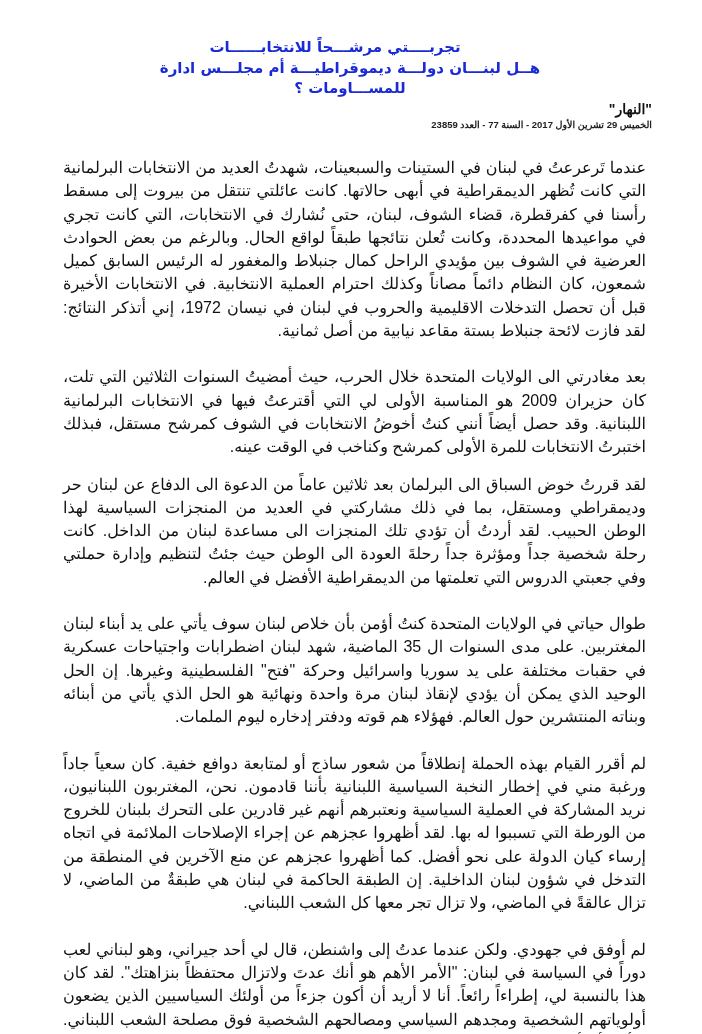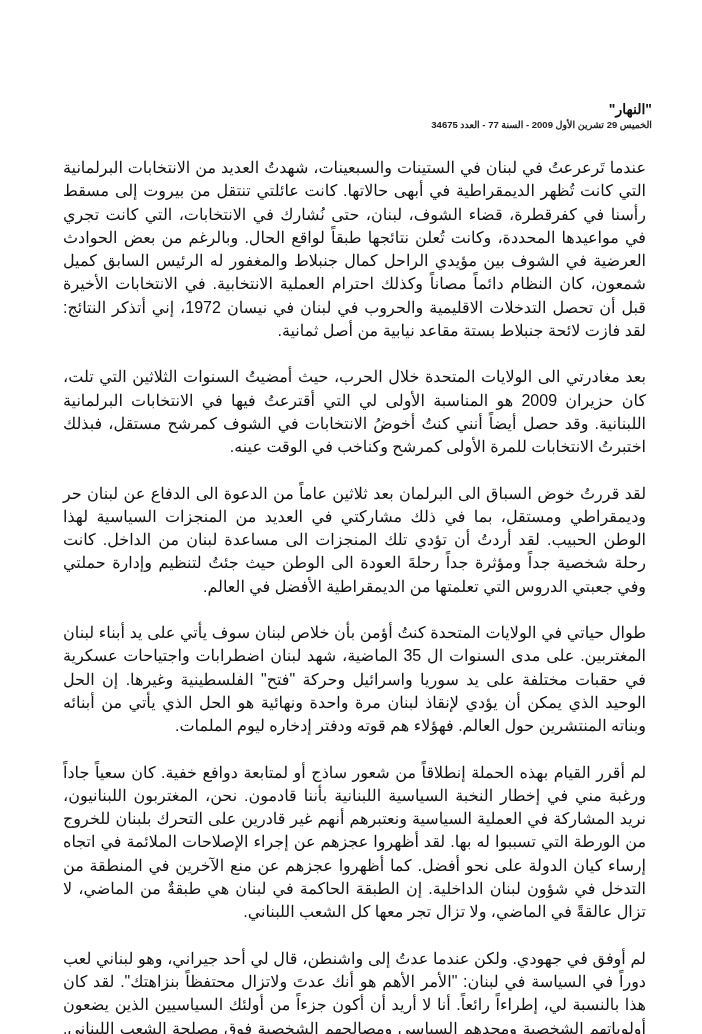--- a/index.html
+++ b/index.html
@@ -69,31 +69,35 @@
     }
     .para {
       font-family: "Liberation Sans", sans-serif;
       font-size: 16px;
       line-height: 23.3px;
       text-align: justify;
       text-align-last: right;
       margin: 0 0 23px 0;
       color: #111;
     }
-    .para:nth-child(2) { margin-bottom: 23px; }
+    .para:nth-child(2) { margin-bottom: 14px; }
   </style>
 </head>
 <body>
 
 <div class="page">
 
+  <div class="title-block" style="color: rgb(26, 43, 214);">
+    <div class="title-line1">تجربــــتي مرشـــحاً للانتخابــــــات</div>
+    <div class="title-line2">هــل لبنـــان دولـــة ديموقراطيـــة أم مجلـــس ادارة للمســـاومات ؟</div>
+  </div>
 
   <div class="source-block">
     <div class="source-name">"النهار"</div>
-    <div class="source-date">الخميس 29 تشرين الأول 2009 - السنة 77 - العدد 34675</div>
+    <div class="source-date">الخميس 29 تشرين الأول 2017 - السنة 77 - العدد 23859</div>
   </div>
 
   <div class="article">
     <p class="para">عندما تَرعرعتُ في لبنان في الستينات والسبعينات، شهدتُ العديد من الانتخابات البرلمانية التي كانت تُظهر الديمقراطية في أبهى حالاتها. كانت عائلتي تنتقل من بيروت إلى مسقط رأسنا في كفرقطرة، قضاء الشوف، لبنان، حتى نُشارك في الانتخابات، التي كانت تجري في مواعيدها المحددة، وكانت تُعلن نتائجها طبقاً لواقع الحال. وبالرغم من بعض الحوادث العرضية في الشوف بين مؤيدي الراحل كمال جنبلاط والمغفور له الرئيس السابق كميل شمعون، كان النظام دائماً مصاناً وكذلك احترام العملية الانتخابية. في الانتخابات الأخيرة قبل أن تحصل التدخلات الاقليمية والحروب في لبنان في نيسان 1972، إني أتذكر النتائج: لقد فازت لائحة جنبلاط بستة مقاعد نيابية من أصل ثمانية.</p>
     <p class="para">بعد مغادرتي الى الولايات المتحدة خلال الحرب، حيث أمضيتُ السنوات الثلاثين التي تلت، كان حزيران 2009 هو المناسبة الأولى لي التي أقترعتُ فيها في الانتخابات البرلمانية اللبنانية. وقد حصل أيضاً أنني كنتُ أخوضُ الانتخابات في الشوف كمرشح مستقل، فبذلك اختبرتُ الانتخابات للمرة الأولى كمرشح وكناخب في الوقت عينه.</p>
     <p class="para">لقد قررتُ خوض السباق الى البرلمان بعد ثلاثين عاماً من الدعوة الى الدفاع عن لبنان حر وديمقراطي ومستقل، بما في ذلك مشاركتي في العديد من المنجزات السياسية لهذا الوطن الحبيب. لقد أردتُ أن تؤدي تلك المنجزات الى مساعدة لبنان من الداخل. كانت رحلة شخصية جداً ومؤثرة جداً رحلةَ العودة الى الوطن حيث جئتُ لتنظيم وإدارة حملتي وفي جعبتي الدروس التي تعلمتها من الديمقراطية الأفضل في العالم.</p>
     <p class="para">طوال حياتي في الولايات المتحدة كنتُ أؤمن بأن خلاص لبنان سوف يأتي على يد أبناء لبنان المغتربين. على مدى السنوات ال 35 الماضية، شهد لبنان اضطرابات واجتياحات عسكرية في حقبات مختلفة على يد سوريا واسرائيل وحركة "فتح" الفلسطينية وغيرها. إن الحل الوحيد الذي يمكن أن يؤدي لإنقاذ لبنان مرة واحدة ونهائية هو الحل الذي يأتي من أبنائه وبناته المنتشرين حول العالم. فهؤلاء هم قوته ودفتر إدخاره ليوم الملمات.</p>
     <p class="para">لم أقرر القيام بهذه الحملة إنطلاقاً من شعور ساذج أو لمتابعة دوافع خفية. كان سعياً جاداً ورغبة مني في إخطار النخبة السياسية اللبنانية بأننا قادمون. نحن، المغتربون اللبنانيون، نريد المشاركة في العملية السياسية ونعتبرهم أنهم غير قادرين على التحرك بلبنان للخروج من الورطة التي تسببوا له بها. لقد أظهروا عجزهم عن إجراء الإصلاحات الملائمة في اتجاه إرساء كيان الدولة على نحو أفضل. كما أظهروا عجزهم عن منع الآخرين في المنطقة من التدخل في شؤون لبنان الداخلية. إن الطبقة الحاكمة في لبنان هي طبقةٌ من الماضي، لا تزال عالقةً في الماضي، ولا تزال تجر معها كل الشعب اللبناني.</p>
     <p class="para">لم أوفق في جهودي. ولكن عندما عدتُ إلى واشنطن، قال لي أحد جيراني، وهو لبناني لعب دوراً في السياسة في لبنان: "الأمر الأهم هو أنك عدتَ ولاتزال محتفظاً بنزاهتك". لقد كان هذا بالنسبة لي، إطراءاً رائعاً. أنا لا أريد أن أكون جزءاً من أولئك السياسيين الذين يضعون أولوياتهم الشخصية ومجدهم السياسي ومصالحهم الشخصية فوق مصلحة الشعب اللبناني. لا أريد أن أكون من بين هؤلاء السياسيين الذين يبدلون ستراتهم ويضحون بكل نزاهتهم فقط من أجل إطالة أمد وجودهم السياسي. ولا أريد أن أكون جزءاً من السياسة التي تغرق لبنان وشعبه، وتنضوي تحت لواء القوى الأجنبية والإقليمية.</p>
   </div>

